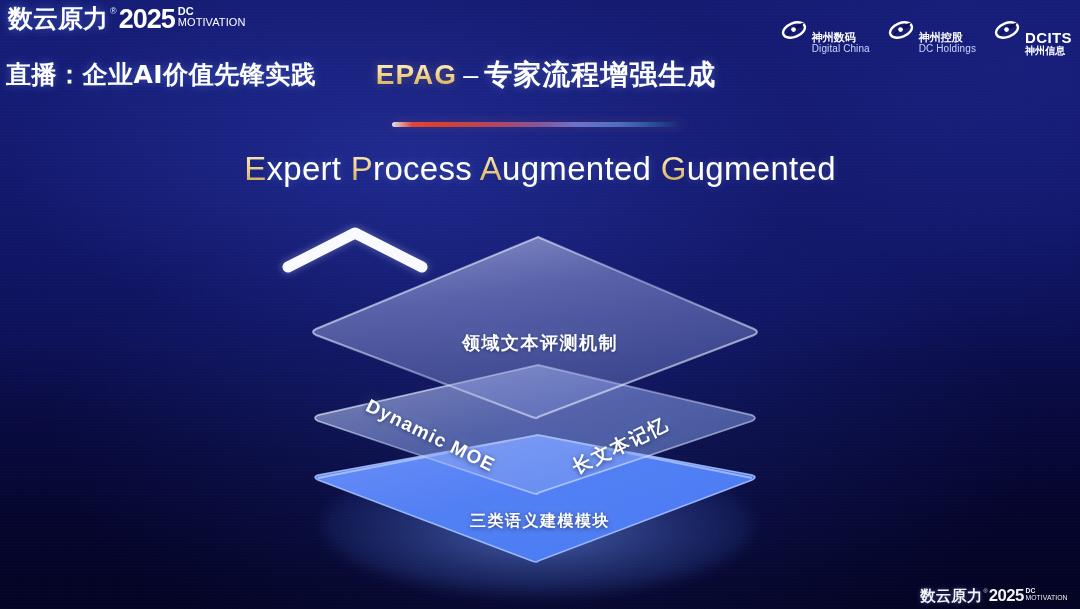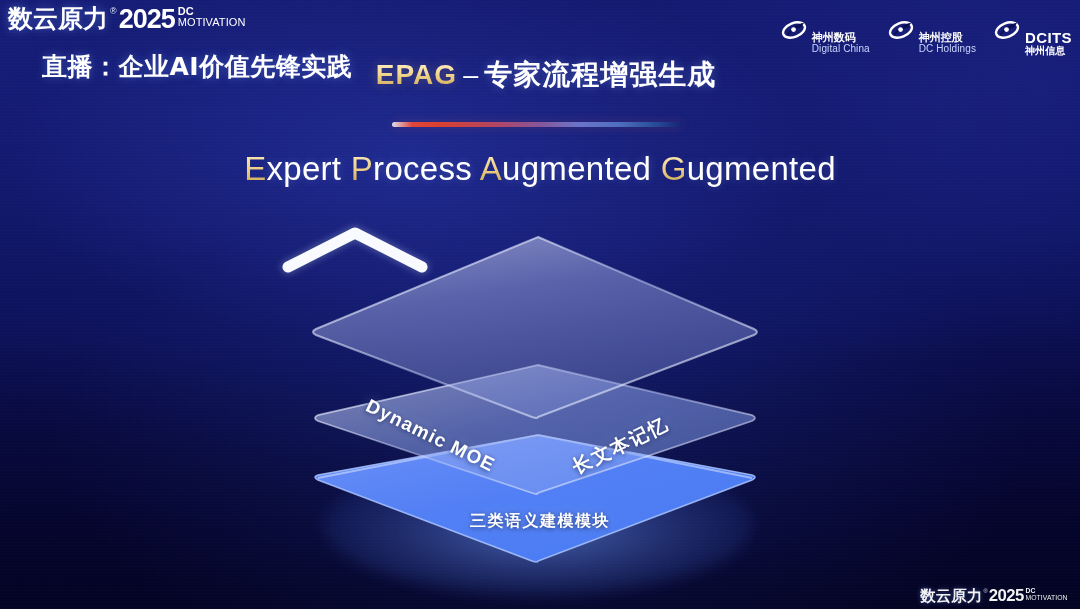--- a/index.html
+++ b/index.html
@@ -55,26 +55,25 @@
     font-family:"Liberation Sans",sans-serif;
   }
   .brand-dc {
     display:flex; flex-direction:column; line-height:1;
     margin-left:1px; margin-top:2px;
   }
   .brand-dc-top { font-size:11px; font-weight:bold; color:#ffffff; letter-spacing:0px; }
   .brand-dc-bot { font-size:11px; font-weight:normal; color:#ffffff; letter-spacing:.1px; }
 
   .live-title {
-    position:absolute; left:6px; top:50px;
+    position:absolute; left:6px; top:58px;
     font-size:25px; font-weight:bold; color:#ffffff;
     letter-spacing:.5px; white-space:nowrap;
     font-family:"DejaVu Sans","Liberation Sans",sans-serif;
     text-shadow:0 0 10px rgba(110,150,255,.45);
-    margin-left:36px;
   }
 
   
   .partners {
     position:absolute; right:8px; top:4px;
     display:flex; align-items:center; gap:18px;
   }
   .partner { display:flex; align-items:center; gap:5px; }
   .swoosh { width:26px; height:22px; flex:none; }
   .partner-txt { display:flex; flex-direction:column; line-height:1.05;margin-top:26px; }
@@ -276,20 +275,21 @@
         <path d="M258 12 L474 104 Q480 107 474 110 L258 192 Q258 194 252 192 L36 110 Q30 107 36 104 Z" fill="url(#gTop)" opacity=".82"></path>
         <path d="M258 12 L474 104 Q480 107 474 110 L258 192 Q258 194 252 192 L36 110 Q30 107 36 104 Z" fill="none" stroke="url(#gEdge)" stroke-width="2" opacity=".85"></path>
       </g>
     </svg>
 
     <svg class="chev" width="150" height="48" viewBox="0 0 150 48">
       <path d="M8 42 L75 8 L142 42" fill="none" stroke="#ffffff" stroke-width="11" stroke-linecap="round" stroke-linejoin="round"></path>
       <path d="M8 42 L75 8 L142 42" fill="none" stroke="#dfe9ff" stroke-width="15" stroke-linecap="round" stroke-linejoin="round" opacity=".22" filter="url(#soft2)"></path>
     </svg>
 
+    <div class="layer-label" id="lbl-top">领域文本评测机制</div>
     <div class="layer-label" id="lbl-left">Dynamic MOE</div>
     <div class="layer-label" id="lbl-right">长文本记忆</div>
     <div class="layer-label" id="lbl-bot">三类语义建模模块</div>
   </div>
 
   <div class="brand-logo" style="left:auto; right:12px; top:auto; bottom:4px; transform:scale(.62); transform-origin:right bottom; opacity:.95;">
     <span class="brand-cn">数云原力</span>
     <span class="brand-reg">®</span>
     <span class="brand-year">2025</span>
     <span class="brand-dc">

